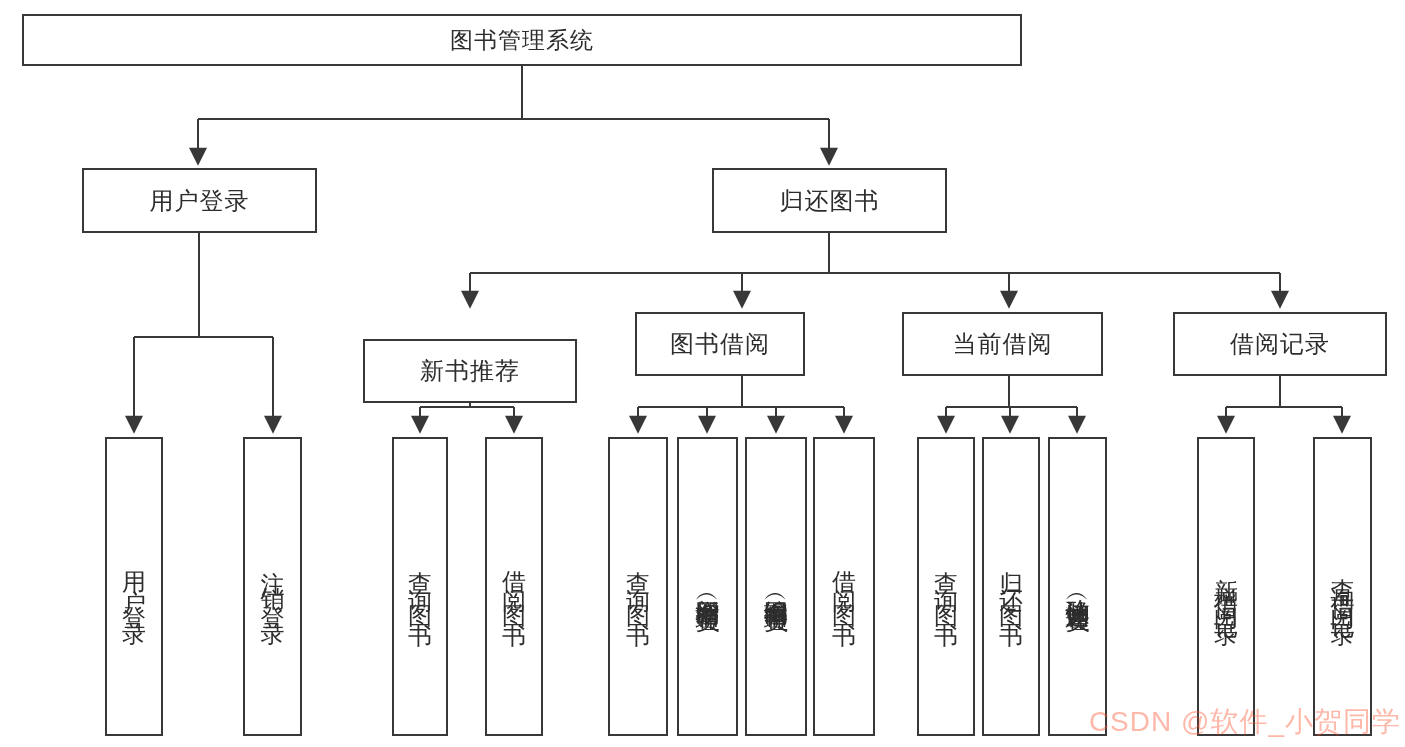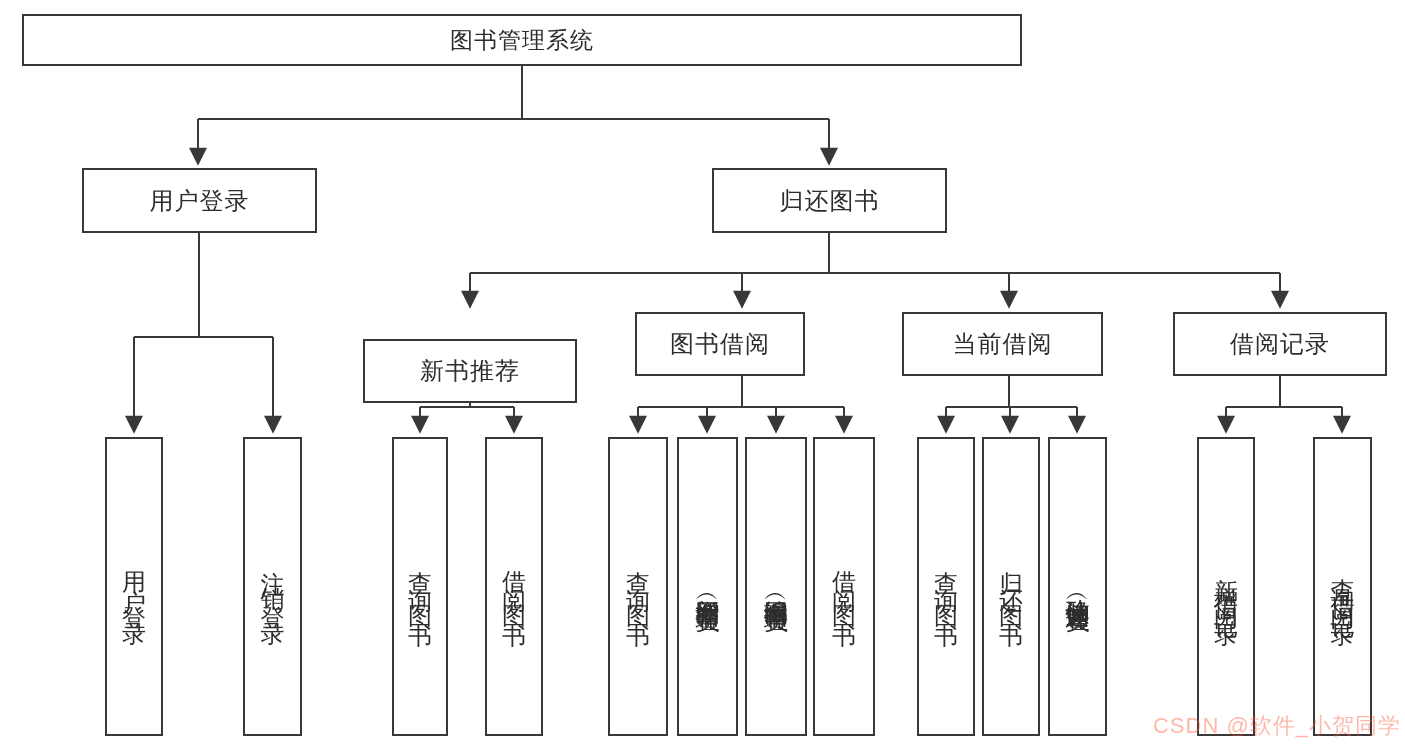--- a/index.html
+++ b/index.html
@@ -46,21 +46,21 @@
     line-height: 1;
   }
   .ls-4 { letter-spacing: 0.72em; }
   .ls-6 { letter-spacing: 0.38em; }
   .ls-9 { letter-spacing: 0.06em; }
   .watermark {
     position: absolute;
     right: 4px;
     bottom: 6px;
     z-index: 5;
-    font-size: 22px;
+    font-size: 28px;
     color: rgba(252, 85, 49, 0.42);
     letter-spacing: 1px;
     white-space: nowrap;
     pointer-events: none;
     margin-left: 12px;
   }
 </style>
 </head>
 <body>
 

